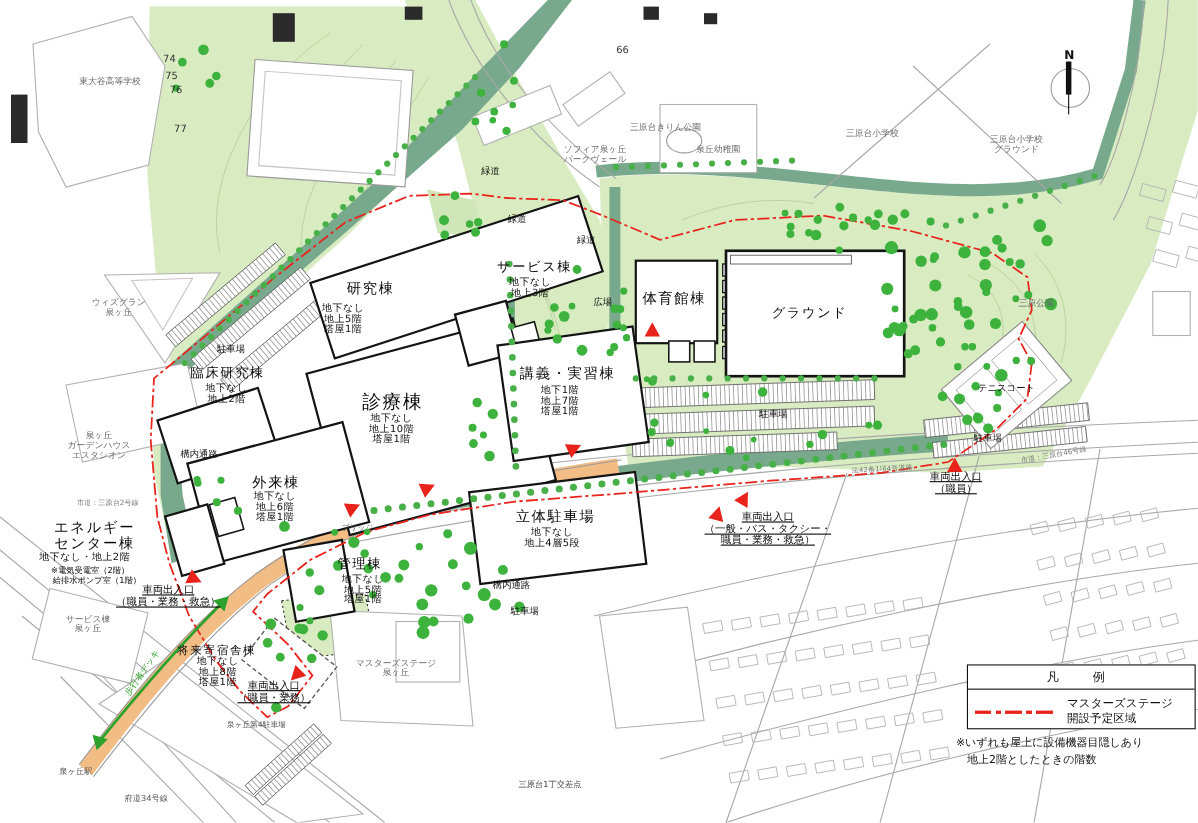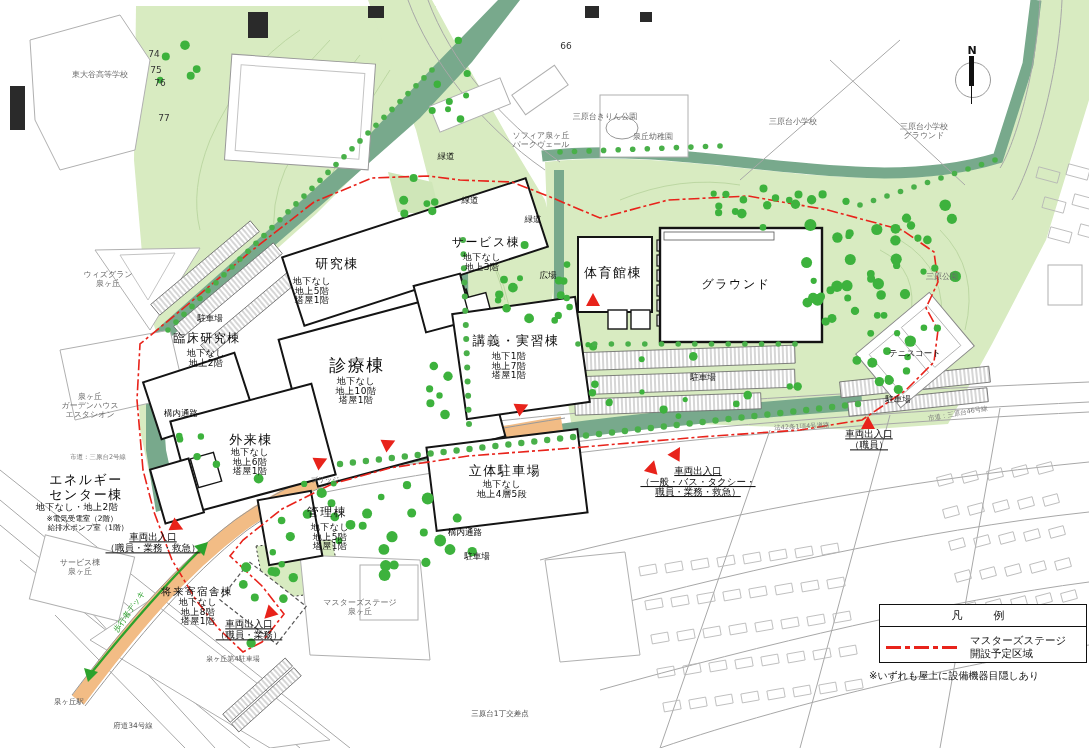--- a/index.html
+++ b/index.html
@@ -898,14 +898,15 @@
       <div class="dashline"></div>
       <div class="itm">
         <div>マスターズステージ</div>
         <div>開設予定区域</div>
       </div>
     </div>
   </div>
 
   <div id="notes">
     <div>※いずれも屋上に設備機器目隠しあり</div>
+    <div>　地上2階としたときの階数</div>
   </div>
 </div>
 
 </body></html>

